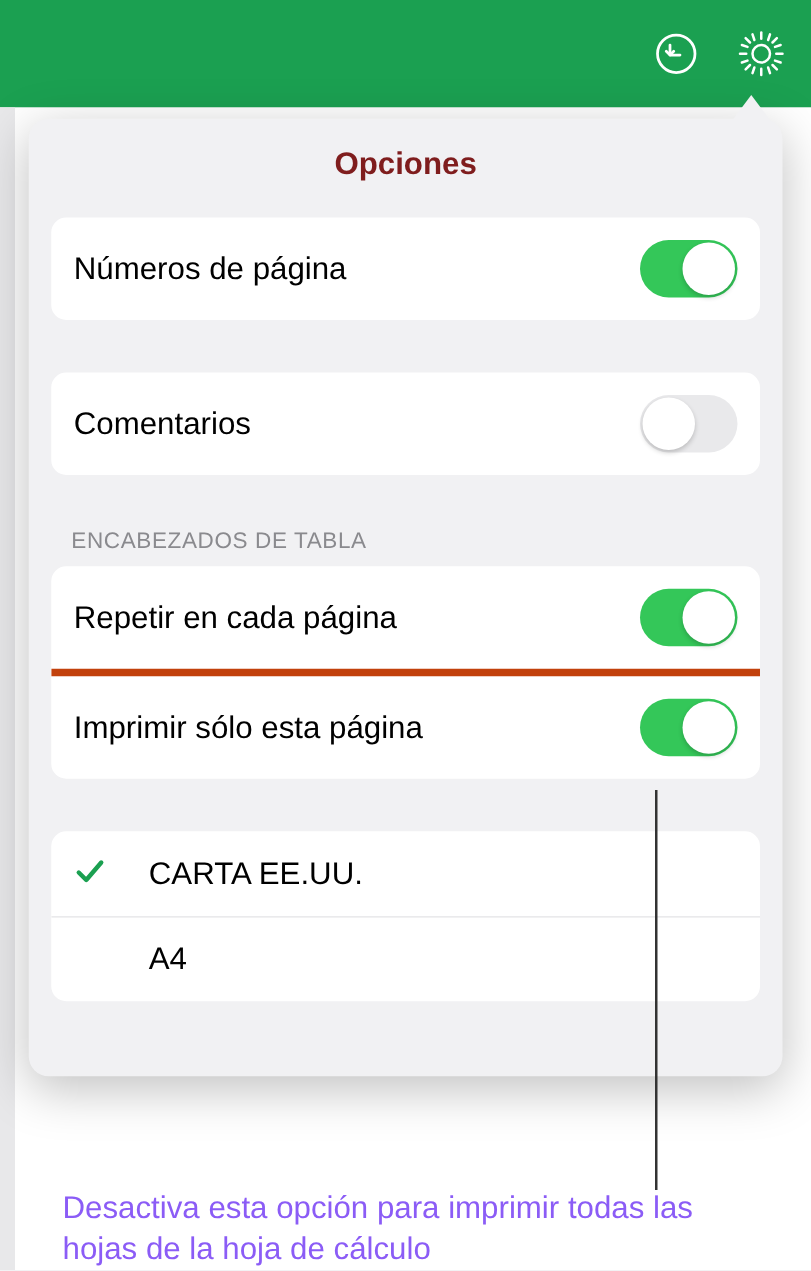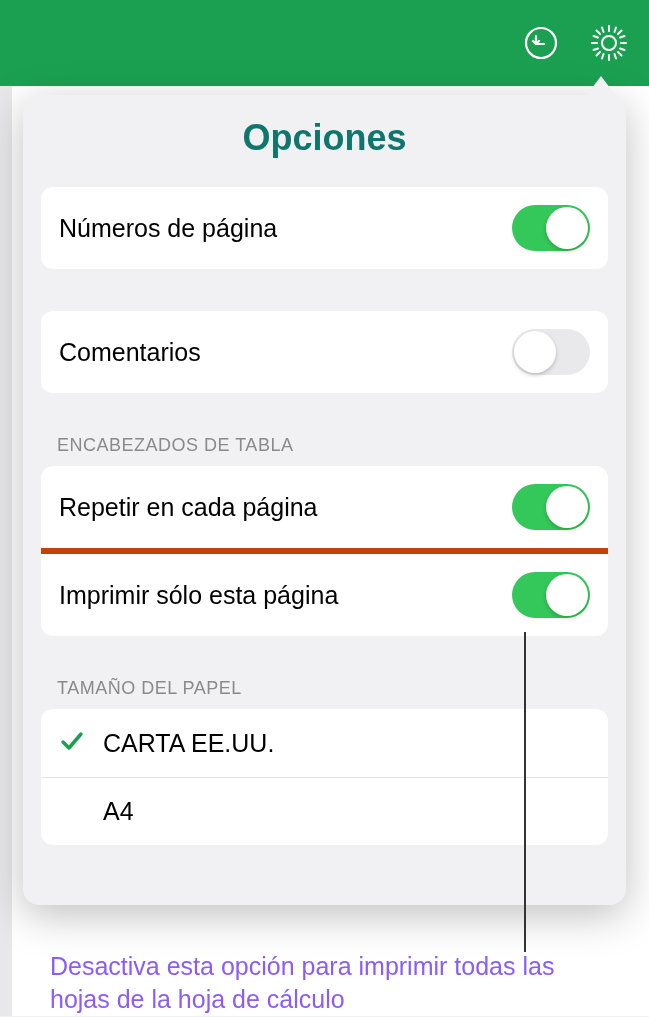--- a/index.html
+++ b/index.html
@@ -53,23 +53,23 @@
       right: 23px;
       background: #f1f1f3;
       border-radius: 16px;
       padding: 22px 18px 18px 18px;
       box-shadow: 0 10px 40px rgba(0,0,0,0.25);
       z-index: 10;
     }
     
     .popover-title {
       text-align: center;
-      font-size: 36px;
+      font-size: 25px;
       font-weight: 600;
-      color: #0f766e;
+      color: #7f1d1d;
       margin-bottom: 28px;
     }
     
     .section {
       background: white;
       border-radius: 12px;
       overflow: hidden;
       margin-bottom: 42px;
     }
     
@@ -132,20 +132,21 @@
     
     .toggle.off .toggle-knob {
       left: 2px;
     }
     
     .list-row {
       display: flex;
       align-items: center;
       padding: 18px 18px 18px 18px;
       min-height: 68px;
+      gap: 16px;
     }
     
     .list-row + .list-row {
       border-top: 1px solid #e4e4e6;
     }
     
     .check-area {
       width: 44px;
       display: flex;
       align-items: center;
@@ -261,21 +262,20 @@
       </div>
     </div>
     <div class="row">
       <span class="row-label">Imprimir sólo esta página</span>
       <div class="toggle on">
         <div class="toggle-knob"></div>
       </div>
     </div>
   </div>
 
-  <div class="section-header">Tamaño del papel</div>
   <div class="section">
     <div class="list-row">
       <span class="check-area">
         <span class="checkmark">
           <svg width="26" height="26" viewBox="0 0 26 26" fill="none" stroke="#1ba051" stroke-width="3.5" stroke-linecap="round" stroke-linejoin="round">
             <path d="M4 14 L10 20 L22 6"></path>
           </svg>
         </span>
       </span>
       <span class="list-label">CARTA EE.UU.</span>

